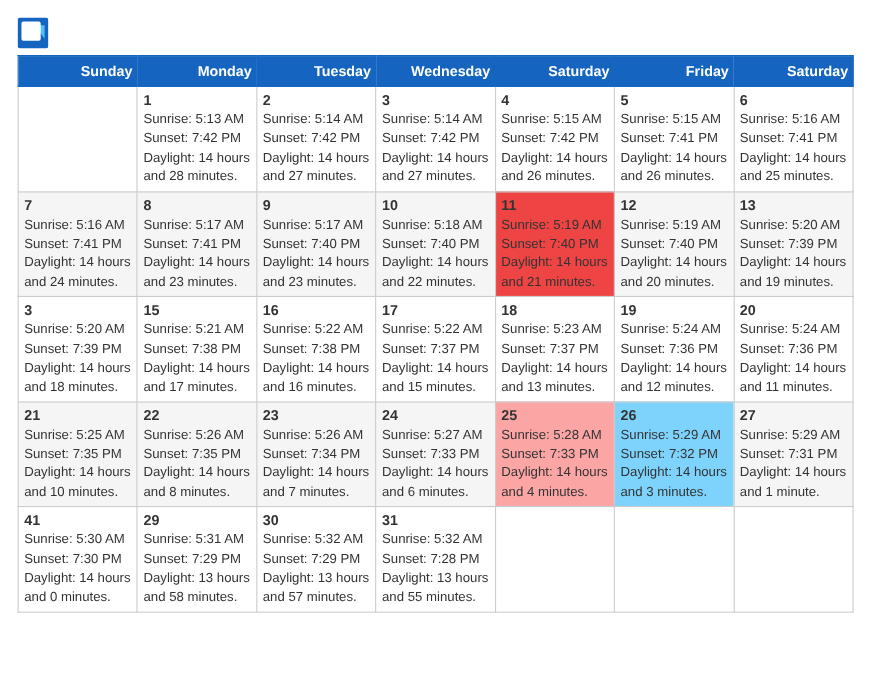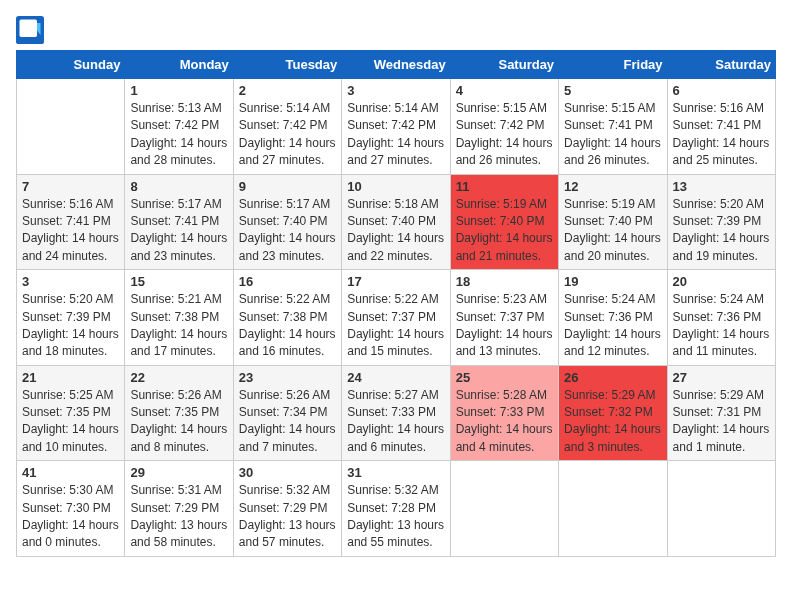--- a/index.html
+++ b/index.html
@@ -214,21 +214,21 @@
         <div class="day-info">Sunrise: 5:26 AM<br>Sunset: 7:34 PM<br>Daylight: 14 hours <br>and 7 minutes.</div>
       </td>
         <td style="background: rgb(245, 245, 245);">
         <span class="day-number">24</span>
         <div class="day-info">Sunrise: 5:27 AM<br>Sunset: 7:33 PM<br>Daylight: 14 hours <br>and 6 minutes.</div>
       </td>
         <td style="background: #fca5a5;">
         <span class="day-number">25</span>
         <div class="day-info">Sunrise: 5:28 AM<br>Sunset: 7:33 PM<br>Daylight: 14 hours <br>and 4 minutes.</div>
       </td>
-        <td style="background: #ef4444;">
+        <td style="background: #7dd3fc;">
         <span class="day-number">26</span>
         <div class="day-info">Sunrise: 5:29 AM<br>Sunset: 7:32 PM<br>Daylight: 14 hours <br>and 3 minutes.</div>
       </td>
         <td style="background: rgb(245, 245, 245);">
         <span class="day-number">27</span>
         <div class="day-info">Sunrise: 5:29 AM<br>Sunset: 7:31 PM<br>Daylight: 14 hours <br>and 1 minute.</div>
       </td>
       </tr>
       <tr>
         <td>

